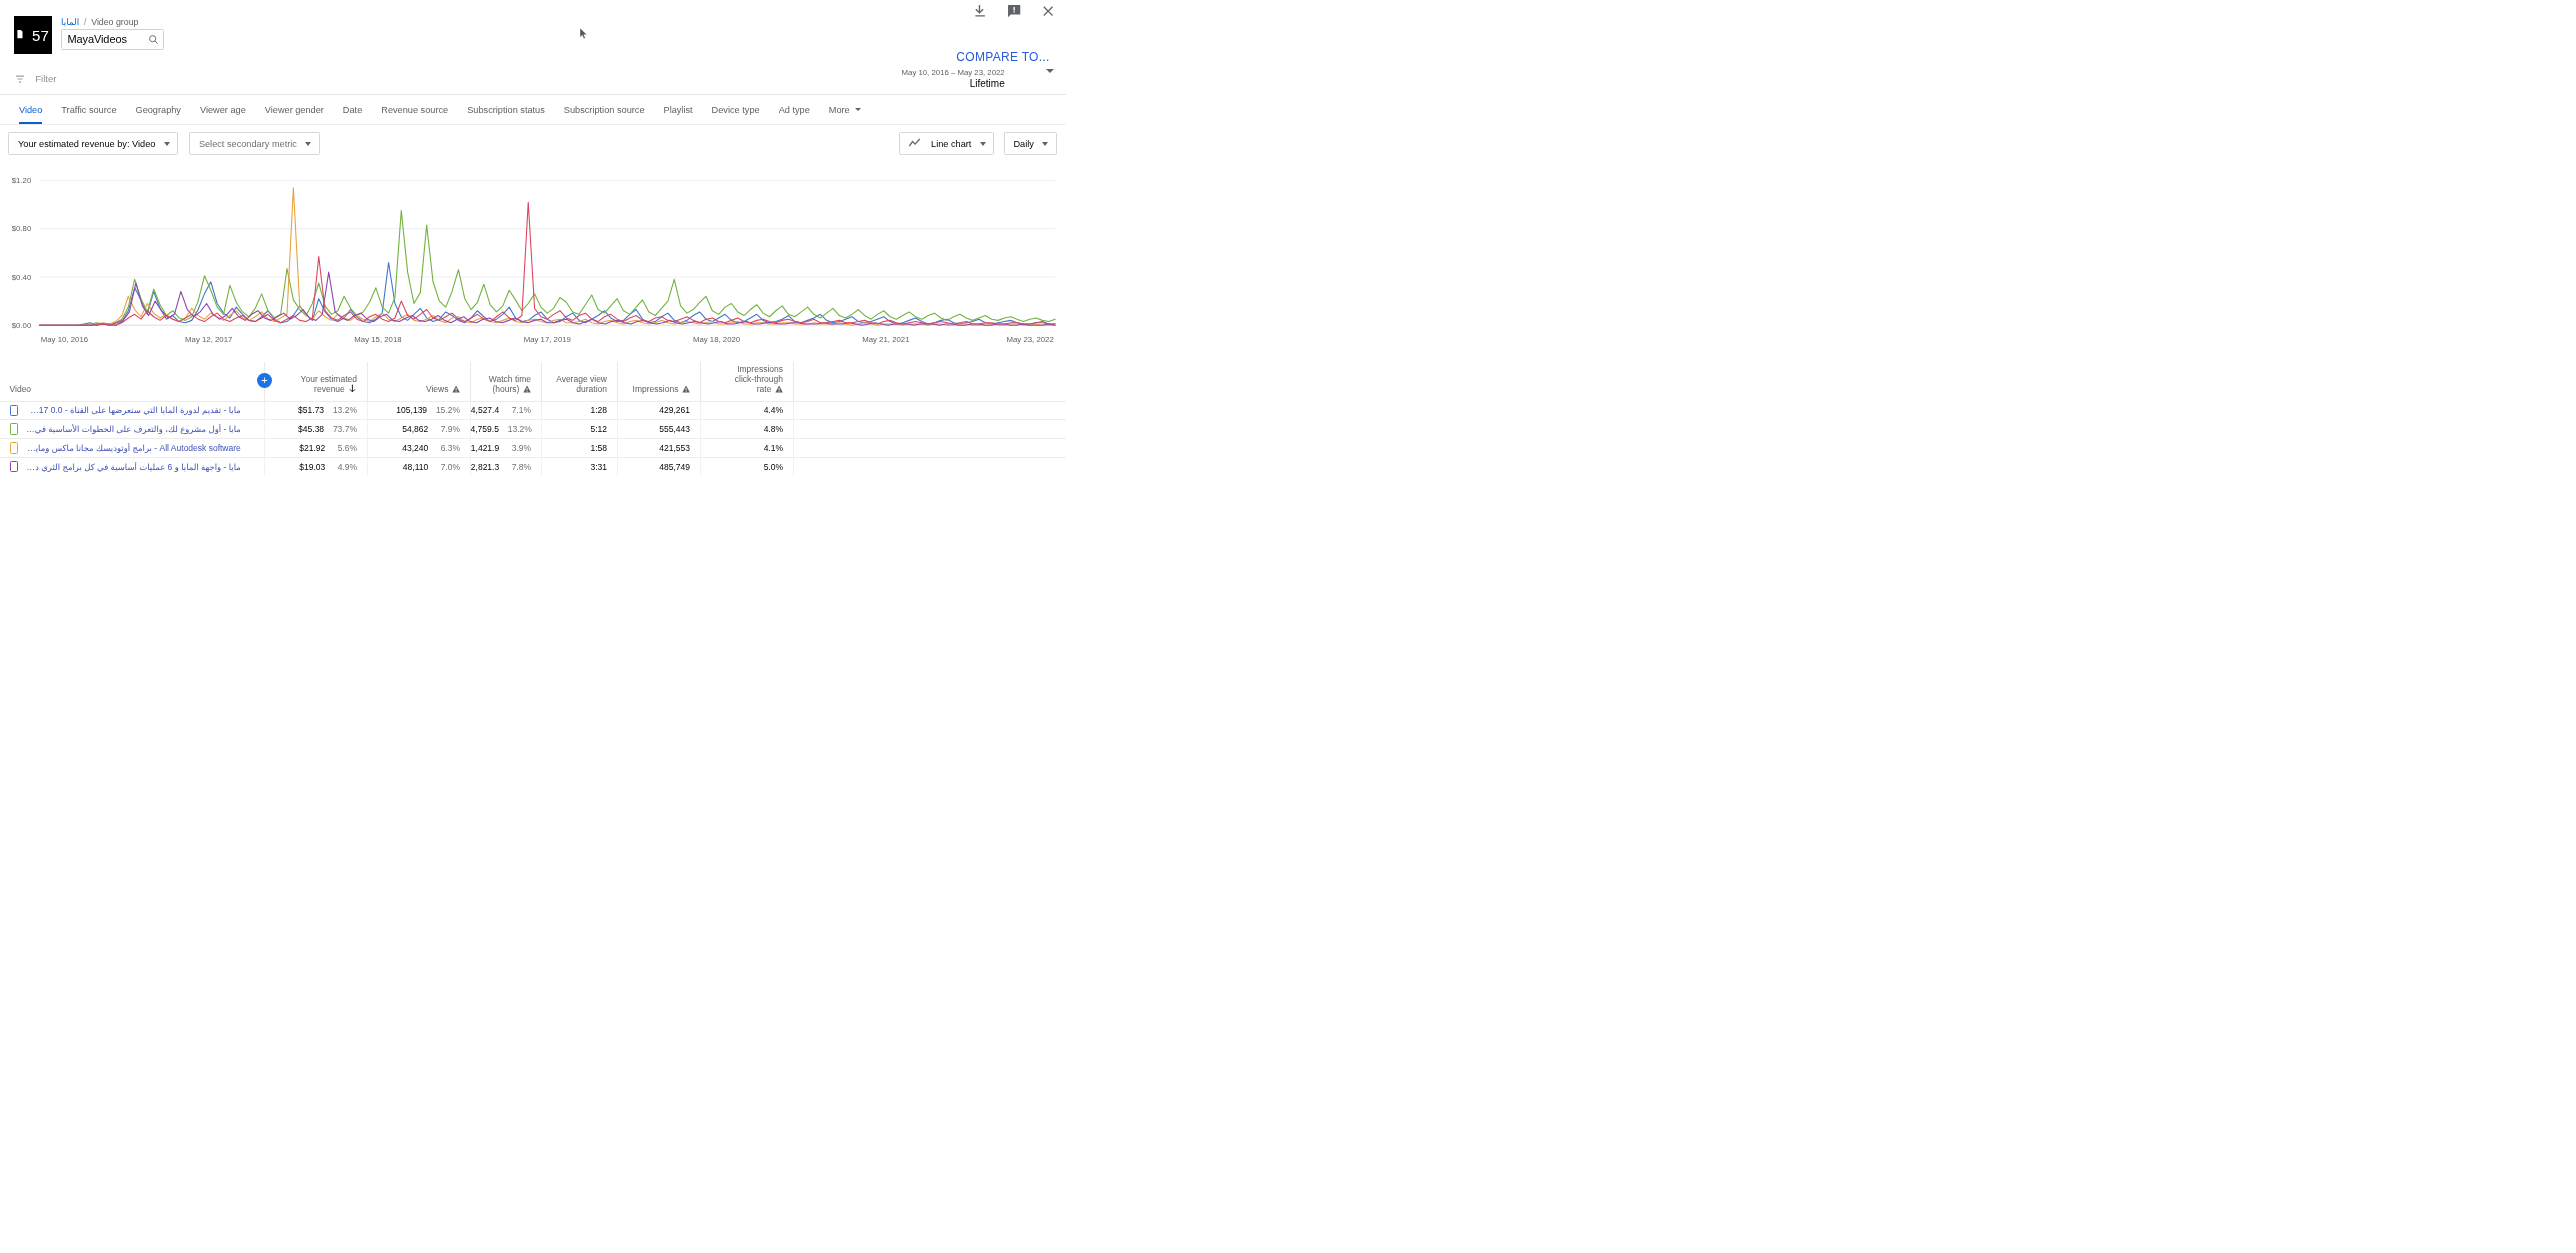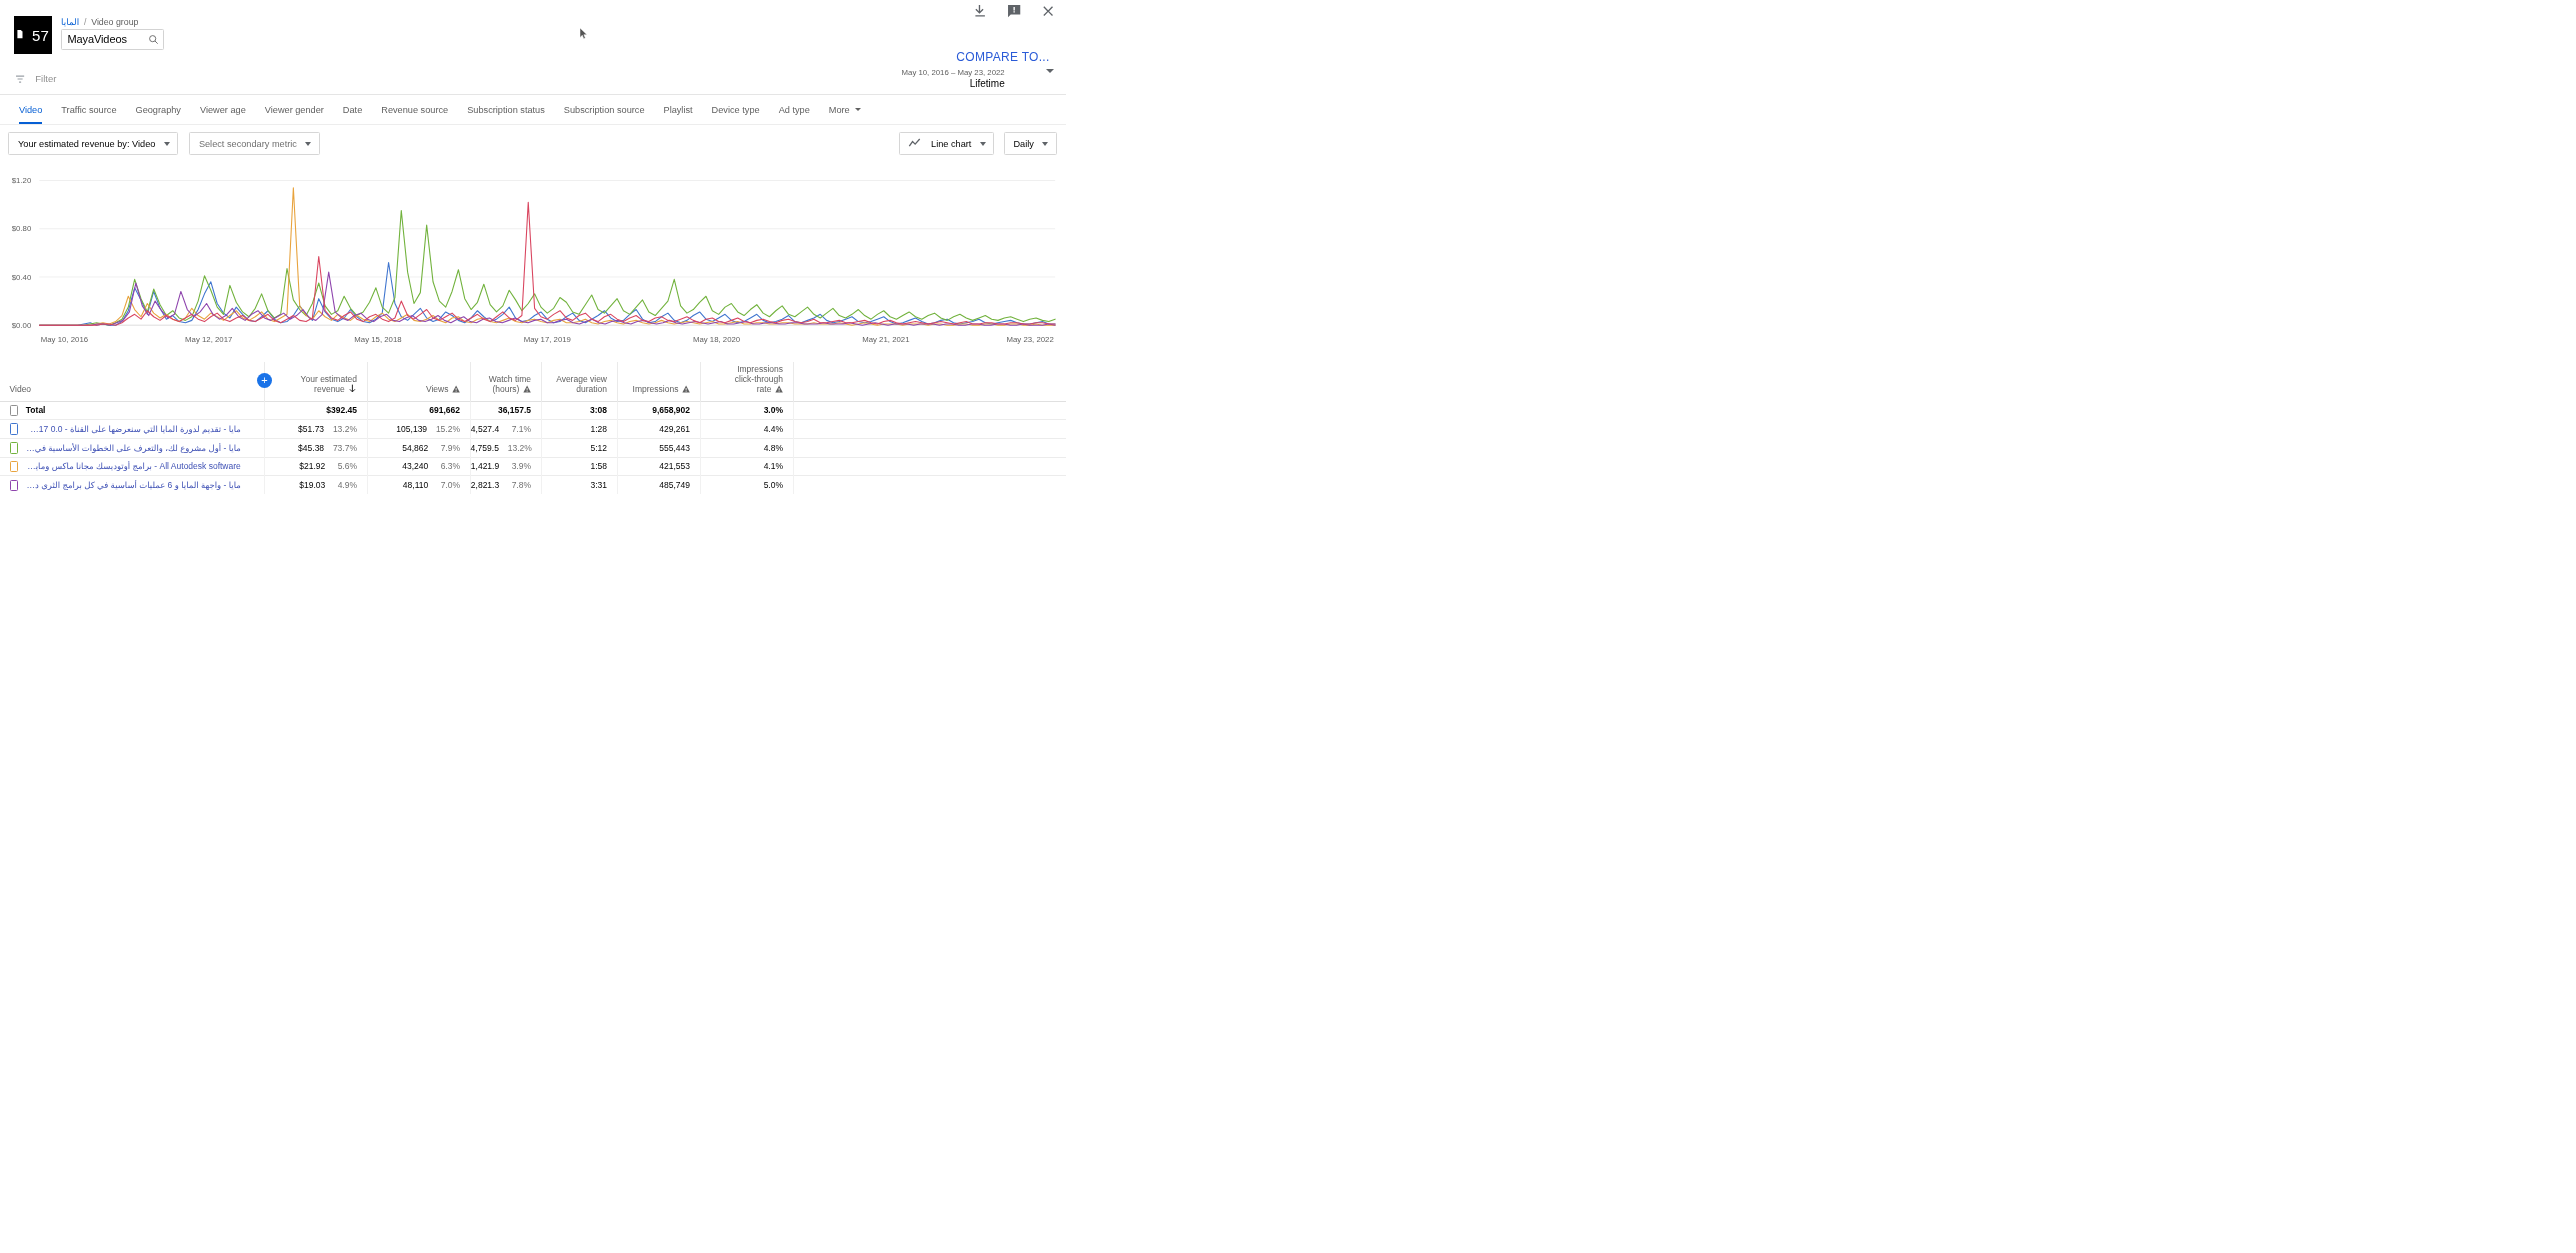--- a/index.html
+++ b/index.html
@@ -400,35 +400,20 @@
               <svg viewBox="0 0 14 14">
                 <path d="M7 1L13.4 13H.6z"></path>
                 <path d="M6.3 5h1.4v4H6.3zM6.3 10h1.4v1.4H6.3z" fill="#fff"></path>
               </svg>
             </span>
           </div></th>
         <th class="col-last"></th>
       </tr>
     </thead>
   <tbody id="tbody">
-      <tr class="total-row">
-        <td class="col-video">
-          <div class="vidcell">
-            <span class="cbox"></span>
-            <span>Total</span>
-          </div>
-        </td>
-        <td>$392.45</td>
-        <td>691,662</td>
-        <td>36,157.5</td>
-        <td>3:08</td>
-        <td>9,658,902</td>
-        <td>3.0%</td>
-        <td class="col-last"></td>
-      </tr>
       <tr>
         <td class="col-video">
           <div class="vidcell">
             <span class="cbox c0"></span>
             <span class="vidtitle">مايا - تقديم لدورة المايا التي سنعرضها على القناة - Autodesk Maya 2017 0.0</span>
           </div>
         </td>
         <td><span class="cellpair">
             <span class="val">$51.73</span>
             <span class="pct">13.2%</span>

